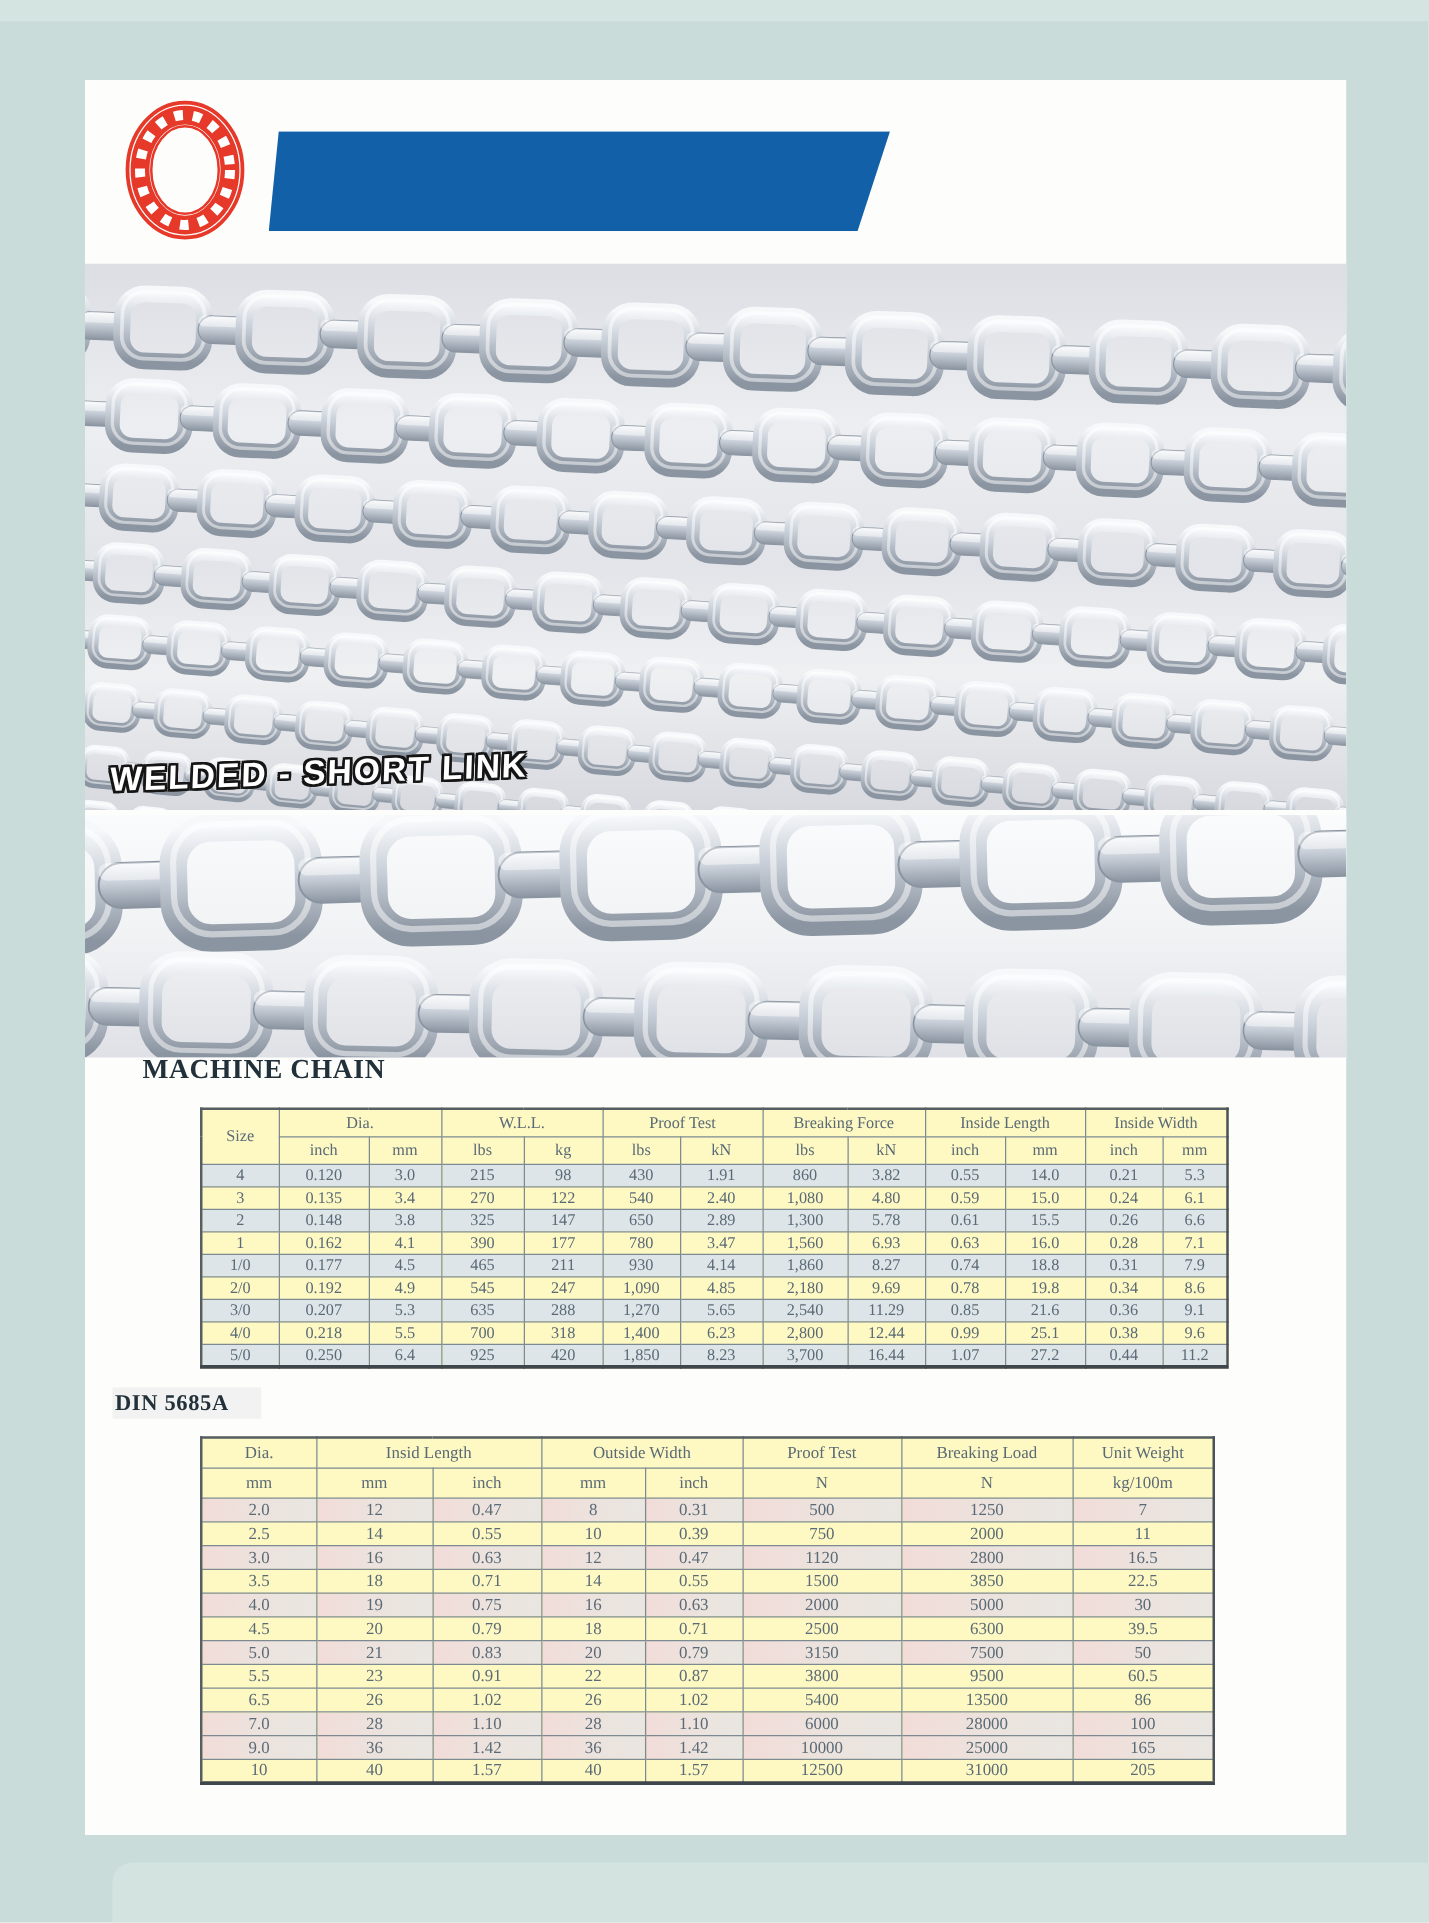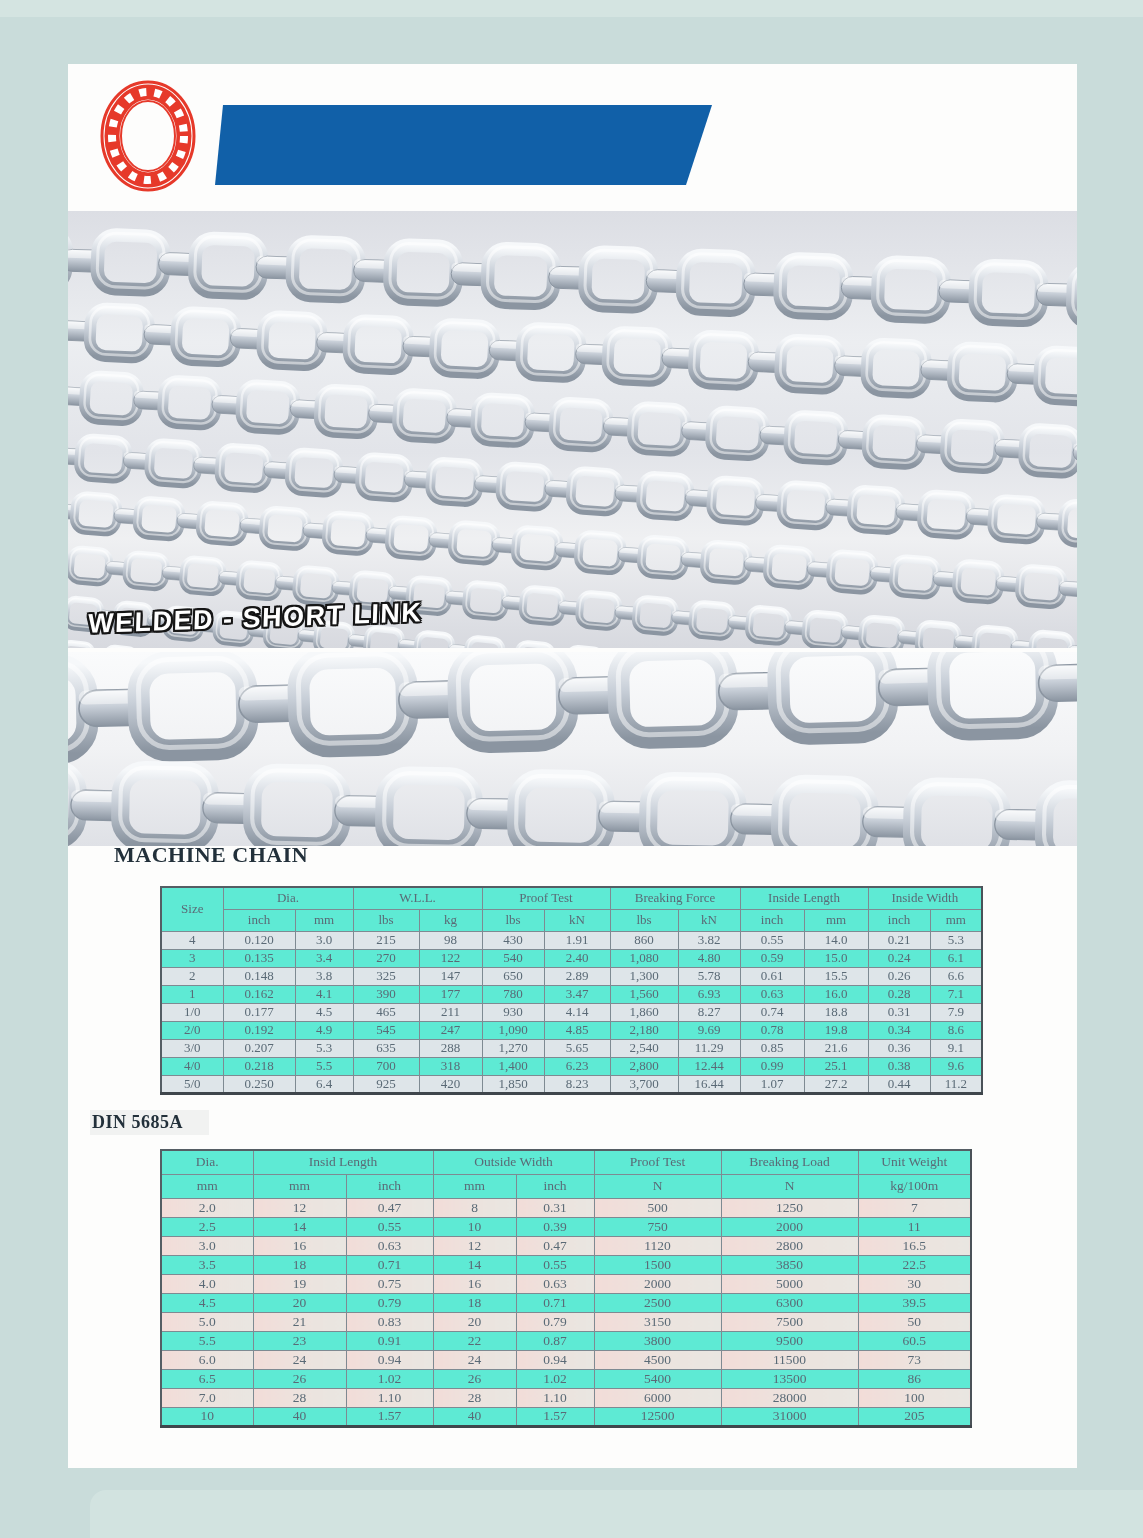--- a/index.html
+++ b/index.html
@@ -43,21 +43,21 @@
   .sec-title{
     position:absolute;left:22px;
     font-family:"Liberation Serif", serif;font-weight:bold;color:#22303a;
     letter-spacing:.5px;
   }
   .title-machine{top:778px;font-size:22px;margin-left:24px;}
   .title-din{top:1046px;font-size:18px;background:rgba(140,145,150,.10);padding:2px 26px 2px 2px;}
   
   table.tbl{
     position:absolute;border-collapse:collapse;table-layout:fixed;
-    color:#5a6a76;background:#5eead4;
+    color:#5a6a76;background:#fef9c3;
     border:2px solid #555e64;border-bottom:3px solid #3f464c;border-right:2px solid #4a5258;
   }
   table.tbl th,table.tbl td{
     border:1px solid #7e8a92;text-align:center;font-weight:normal;
     padding:0;overflow:hidden;white-space:nowrap;
   }
   table.machine{left:92px;top:822px;width:808px;font-size:13px;}
   table.machine thead tr{height:22px;}
   table.machine tbody tr{height:18px;}
   table.din{left:92px;top:1085px;width:810px;font-size:13.5px;}
@@ -872,50 +872,50 @@
         <tr>
           <td>5.5</td>
           <td>23</td>
           <td>0.91</td>
           <td>22</td>
           <td>0.87</td>
           <td>3800</td>
           <td>9500</td>
           <td>60.5</td>
         </tr>
-        <tr class="row-pink">
-          <td>6.0</td>
-          <td>24</td>
-          <td>0.94</td>
-          <td>24</td>
-          <td>0.94</td>
-          <td>4500</td>
-          <td>11500</td>
-          <td>73</td>
-        </tr>
         <tr>
           <td>6.5</td>
           <td>26</td>
           <td>1.02</td>
           <td>26</td>
           <td>1.02</td>
           <td>5400</td>
           <td>13500</td>
           <td>86</td>
         </tr>
         <tr class="row-pink">
           <td>7.0</td>
           <td>28</td>
           <td>1.10</td>
           <td>28</td>
           <td>1.10</td>
           <td>6000</td>
           <td>28000</td>
           <td>100</td>
         </tr>
+        <tr class="row-pink">
+          <td>9.0</td>
+          <td>36</td>
+          <td>1.42</td>
+          <td>36</td>
+          <td>1.42</td>
+          <td>10000</td>
+          <td>25000</td>
+          <td>165</td>
+        </tr>
         <tr>
           <td>10</td>
           <td>40</td>
           <td>1.57</td>
           <td>40</td>
           <td>1.57</td>
           <td>12500</td>
           <td>31000</td>
           <td>205</td>
         </tr>

